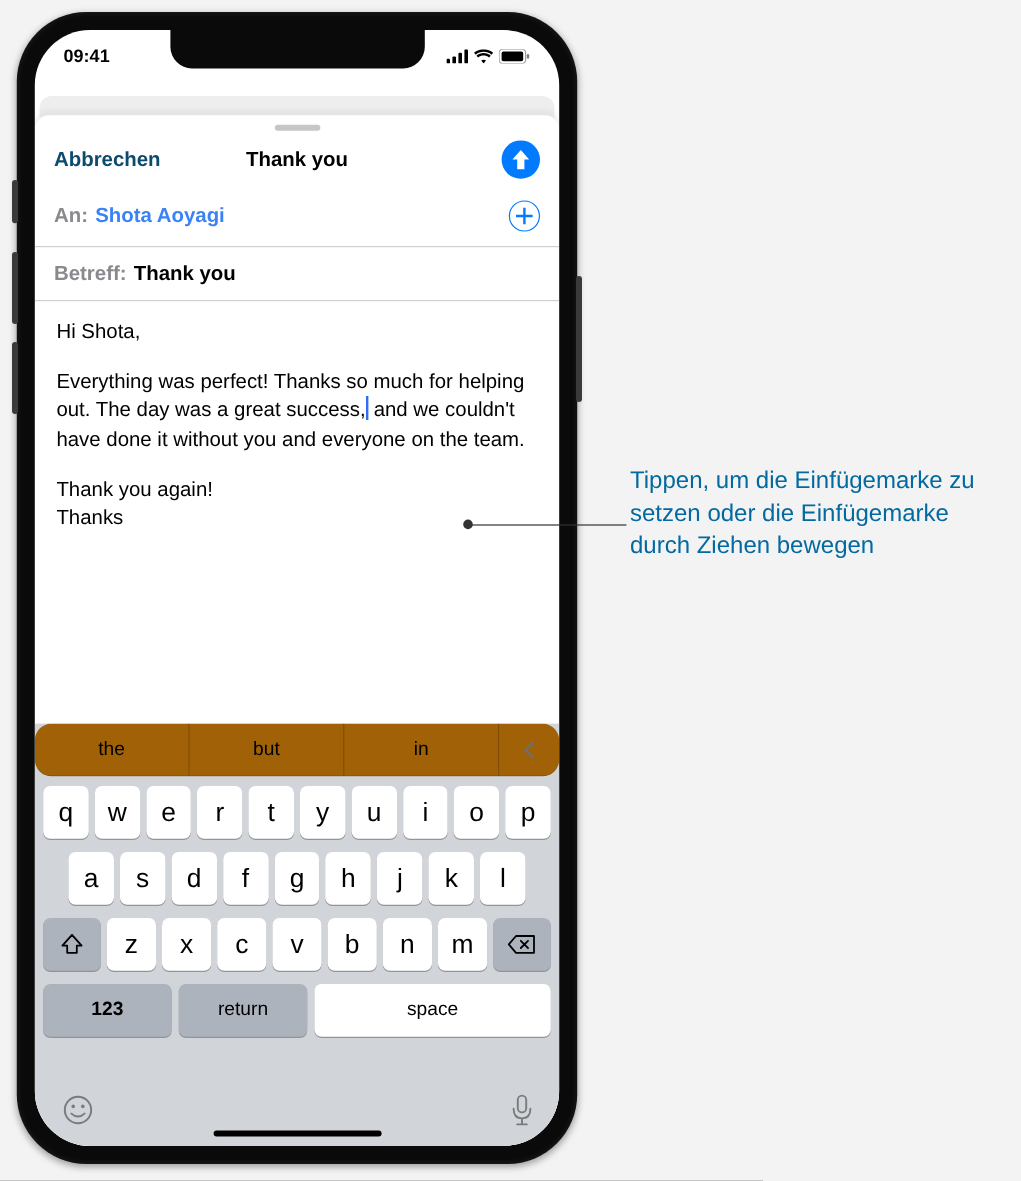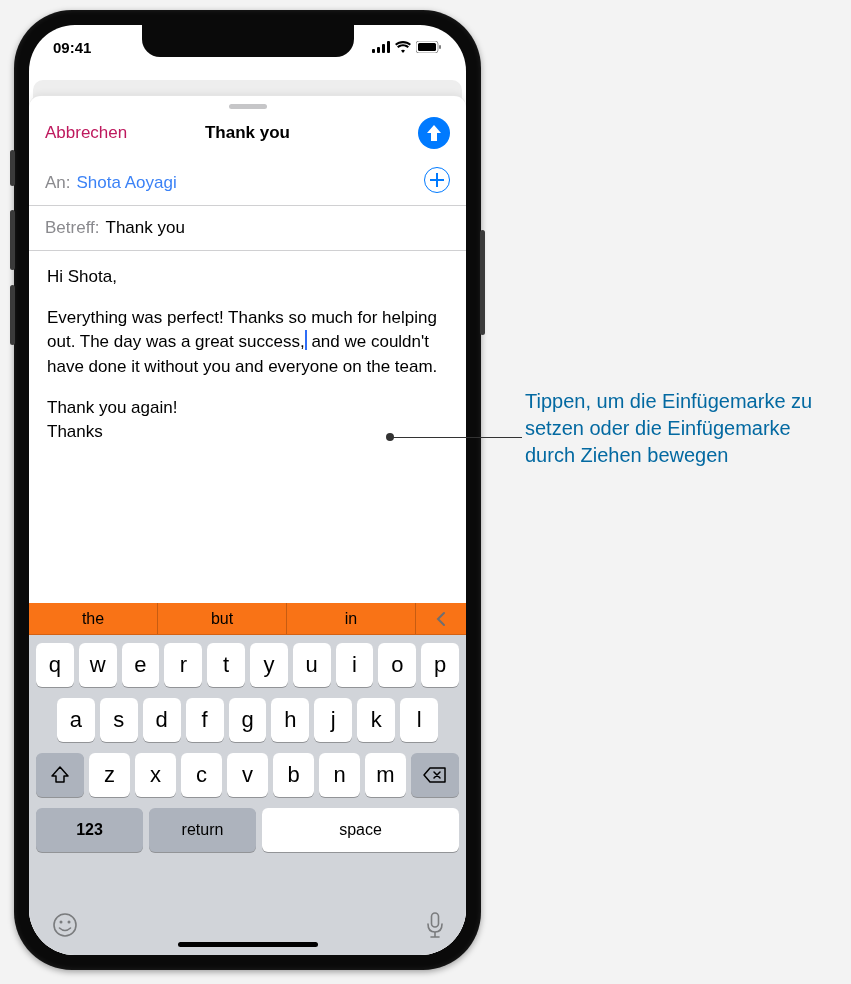--- a/index.html
+++ b/index.html
@@ -56,56 +56,58 @@
     height: 20px; background: #eee; border-top-left-radius: 10px; border-top-right-radius: 10px;
   }
   .grabber {
     width: 38px; height: 5px; background: #c6c6c8;
     border-radius: 3px; margin: 8px auto 2px;
   }
   .compose-header {
     display: flex; align-items: center; height: 44px;
     padding: 0 16px; position: relative;
   }
-  .cancel { color: #be185d; font-size: 17px; }
+  .cancel { color: #0c4a6e; font-size: 17px; font-weight: bold; }
   .header-title { position: absolute; left: 0; right: 0; text-align: center; font-weight: 600; font-size: 17px; pointer-events: none; }
   .send-btn {
     margin-left: auto; width: 32px; height: 32px; border-radius: 16px;
     background: #007aff; display: flex; align-items: center; justify-content: center;
   }
   .send-btn svg { fill: #fff; }
 
   .field-row {
-    display: flex; align-items: flex-end;
+    display: flex; align-items: center;
     border-bottom: 0.5px solid #d0d0d2;
     padding: 12px 16px;
     font-size: 17px;
     gap: 6px;
+    font-weight: bold;
   }
   .field-row .label { color: #8a8a8e; }
   .field-row .value-link { color: #3b82f6; }
   .add-contact {
     margin-left: auto; width: 26px; height: 26px; border: 1.5px solid #007aff;
     border-radius: 50%; color: #007aff; display: flex; align-items: center; justify-content: center;
     font-size: 18px; line-height: 1;
   }
 
   .body-area { padding: 14px 18px; font-size: 17px; line-height: 1.45; flex: 1; overflow: hidden; }
   .body-area p { margin-bottom: 16px; }
   .cursor { display: inline-block; width: 2px; height: 20px; background: #2f6df6; vertical-align: -3px; }
 
   
   .keyboard {
     position: absolute; bottom: 0; left: 0; right: 0; height: 352px;
     background: #d1d4d9;
     display: flex; flex-direction: column;
   }
   .prediction-bar {
-    display: flex; height: 32px; background: #f97316;
+    display: flex; height: 44px; background: #a16207;
     border-bottom: 0.5px solid rgba(0,0,0,0.15);
+    border-radius: 14px;
   }
   .pred {
     flex: 1; display: flex; align-items: center; justify-content: center;
     font-size: 16px; color: #000; border-right: 0.5px solid rgba(0,0,0,0.2);
   }
   .pred:last-child { border-right: none; flex: 0 0 50px; }
   .key-rows { flex: 1; padding: 8px 4px 4px; display: flex; flex-direction: column; gap: 11px; }
   .krow { display: flex; gap: 5px; padding: 0 3px; }
   .krow.r2 { padding: 0 24px; }
   .key {

